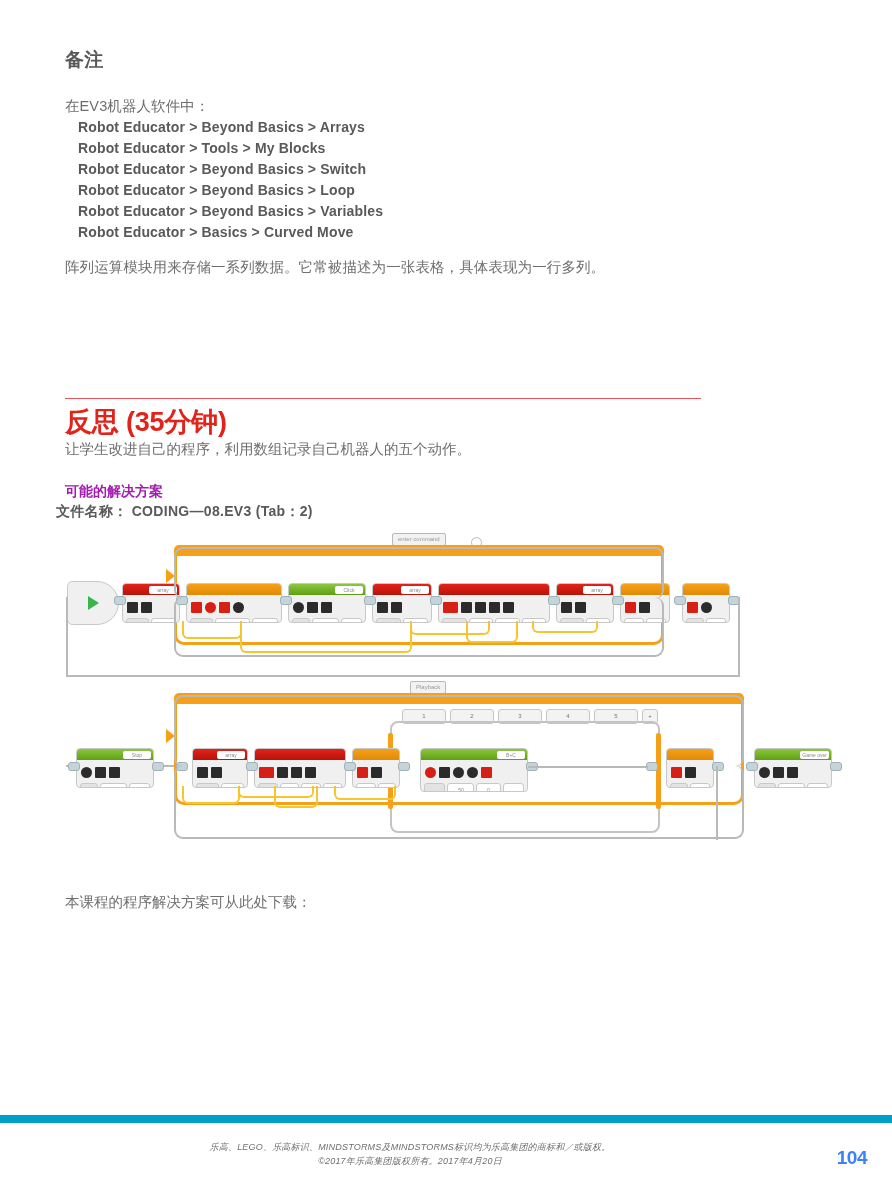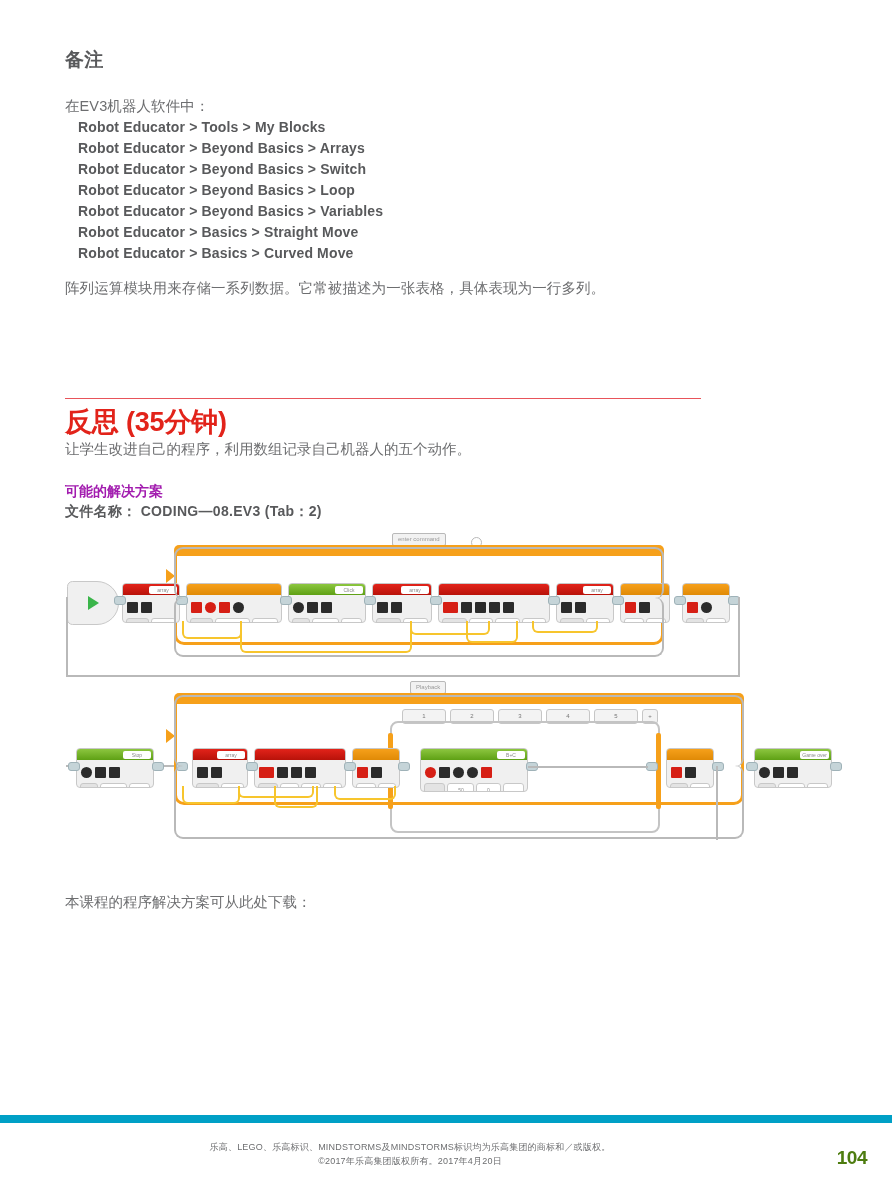--- a/index.html
+++ b/index.html
@@ -97,21 +97,21 @@
     position: absolute;
     left: 65px;
     top: 481px;
     font-size: 14px;
     font-weight: bold;
     color: #a21caf;
     line-height: 20px;
   }
   .solution-file {
     position: absolute;
-    left: 65px;
+    left: 56px;
     top: 501px;
     font-size: 14px;
     font-weight: bold;
     color: #58595b;
     line-height: 20px;
     letter-spacing: 0.3px;
   }
 
   .download-text {
     position: absolute;
@@ -134,28 +134,29 @@
   .footer-legal {
     position: absolute;
     left: 0;
     top: 1140px;
     width: 820px;
     text-align: center;
     font-size: 9px;
     line-height: 14px;
     color: #6d6e70;
     letter-spacing: 0.2px;
+    font-style: italic;
   }
   .page-number {
     position: absolute;
     right: 25px;
     top: 1147px;
     font-size: 19px;
     font-weight: bold;
-    color: #4d7c0f;
+    color: #3b82f6;
     letter-spacing: -0.5px;
   }
 
   
   .ev3 {
     position: absolute;
     left: 62px;
     top: 533px;
     width: 790px;
     height: 330px;
@@ -359,26 +360,25 @@
 </head>
 <body>
 
 <div class="page">
 
   <div class="content">
     <h2 class="section-heading">备注</h2>
     <div class="spacer-sm"></div>
     <p class="body-text">在EV3机器人软件中：</p>
     <ul class="path-list">
+      <li>Robot Educator &gt; Beyond Basics &gt; Arrays</li>
       <li>Robot Educator &gt; Tools &gt; My Blocks</li>
-      <li>Robot Educator &gt; Beyond Basics &gt; Arrays</li>
       <li>Robot Educator &gt; Beyond Basics &gt; Switch</li>
       <li>Robot Educator &gt; Beyond Basics &gt; Loop</li>
       <li>Robot Educator &gt; Beyond Basics &gt; Variables</li>
-      <li>Robot Educator &gt; Basics &gt; Straight Move</li>
       <li>Robot Educator &gt; Basics &gt; Curved Move</li>
     </ul>
     <div class="spacer-md"></div>
     <p class="body-text">阵列运算模块用来存储一系列数据。它常被描述为一张表格，具体表现为一行多列。</p>
   </div>
 
   <div class="rule-red"></div>
   <h1 class="red-heading">反思 (35分钟)</h1>
   <div class="reflect-sub body-text">让学生改进自己的程序，利用数组记录自己机器人的五个动作。</div>
   <div class="solution-head">可能的解决方案</div>

